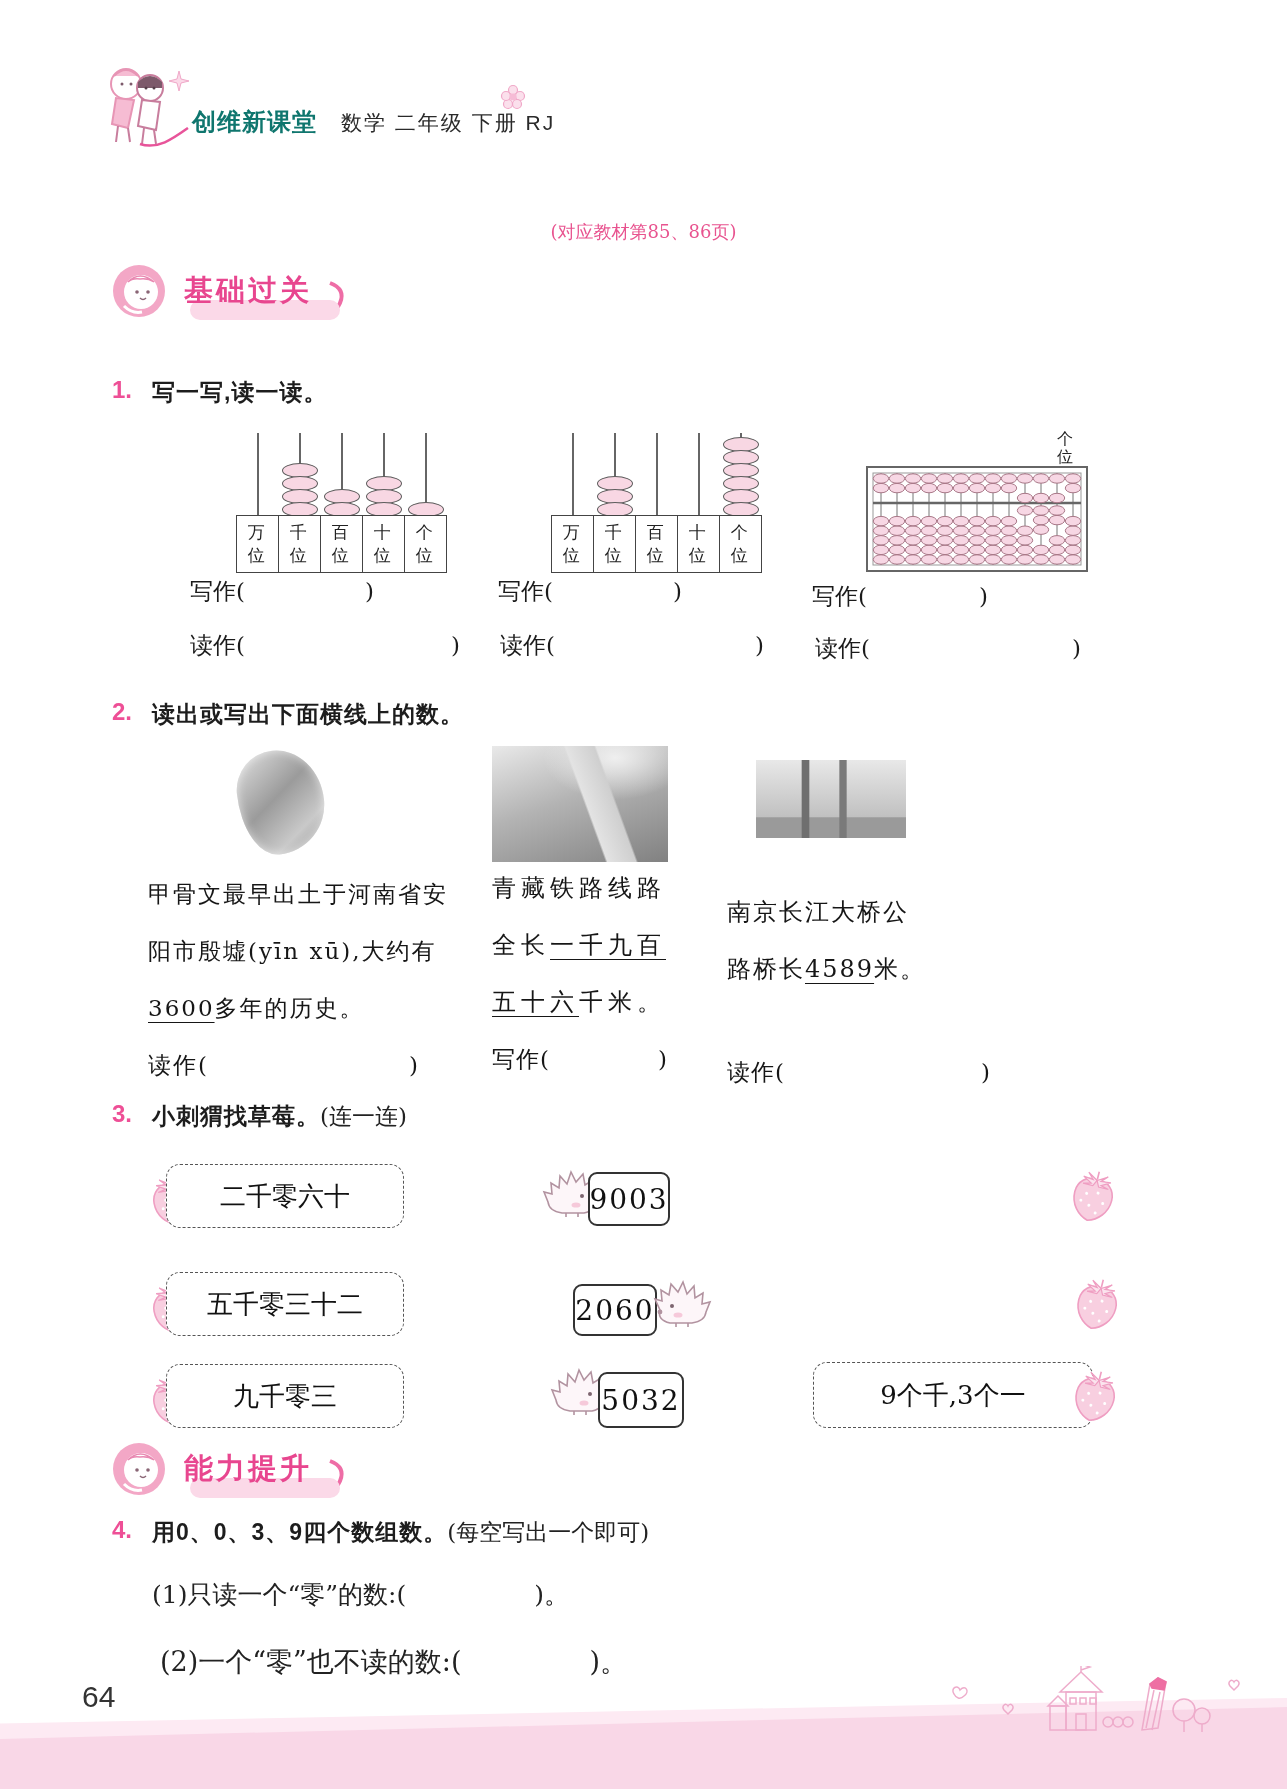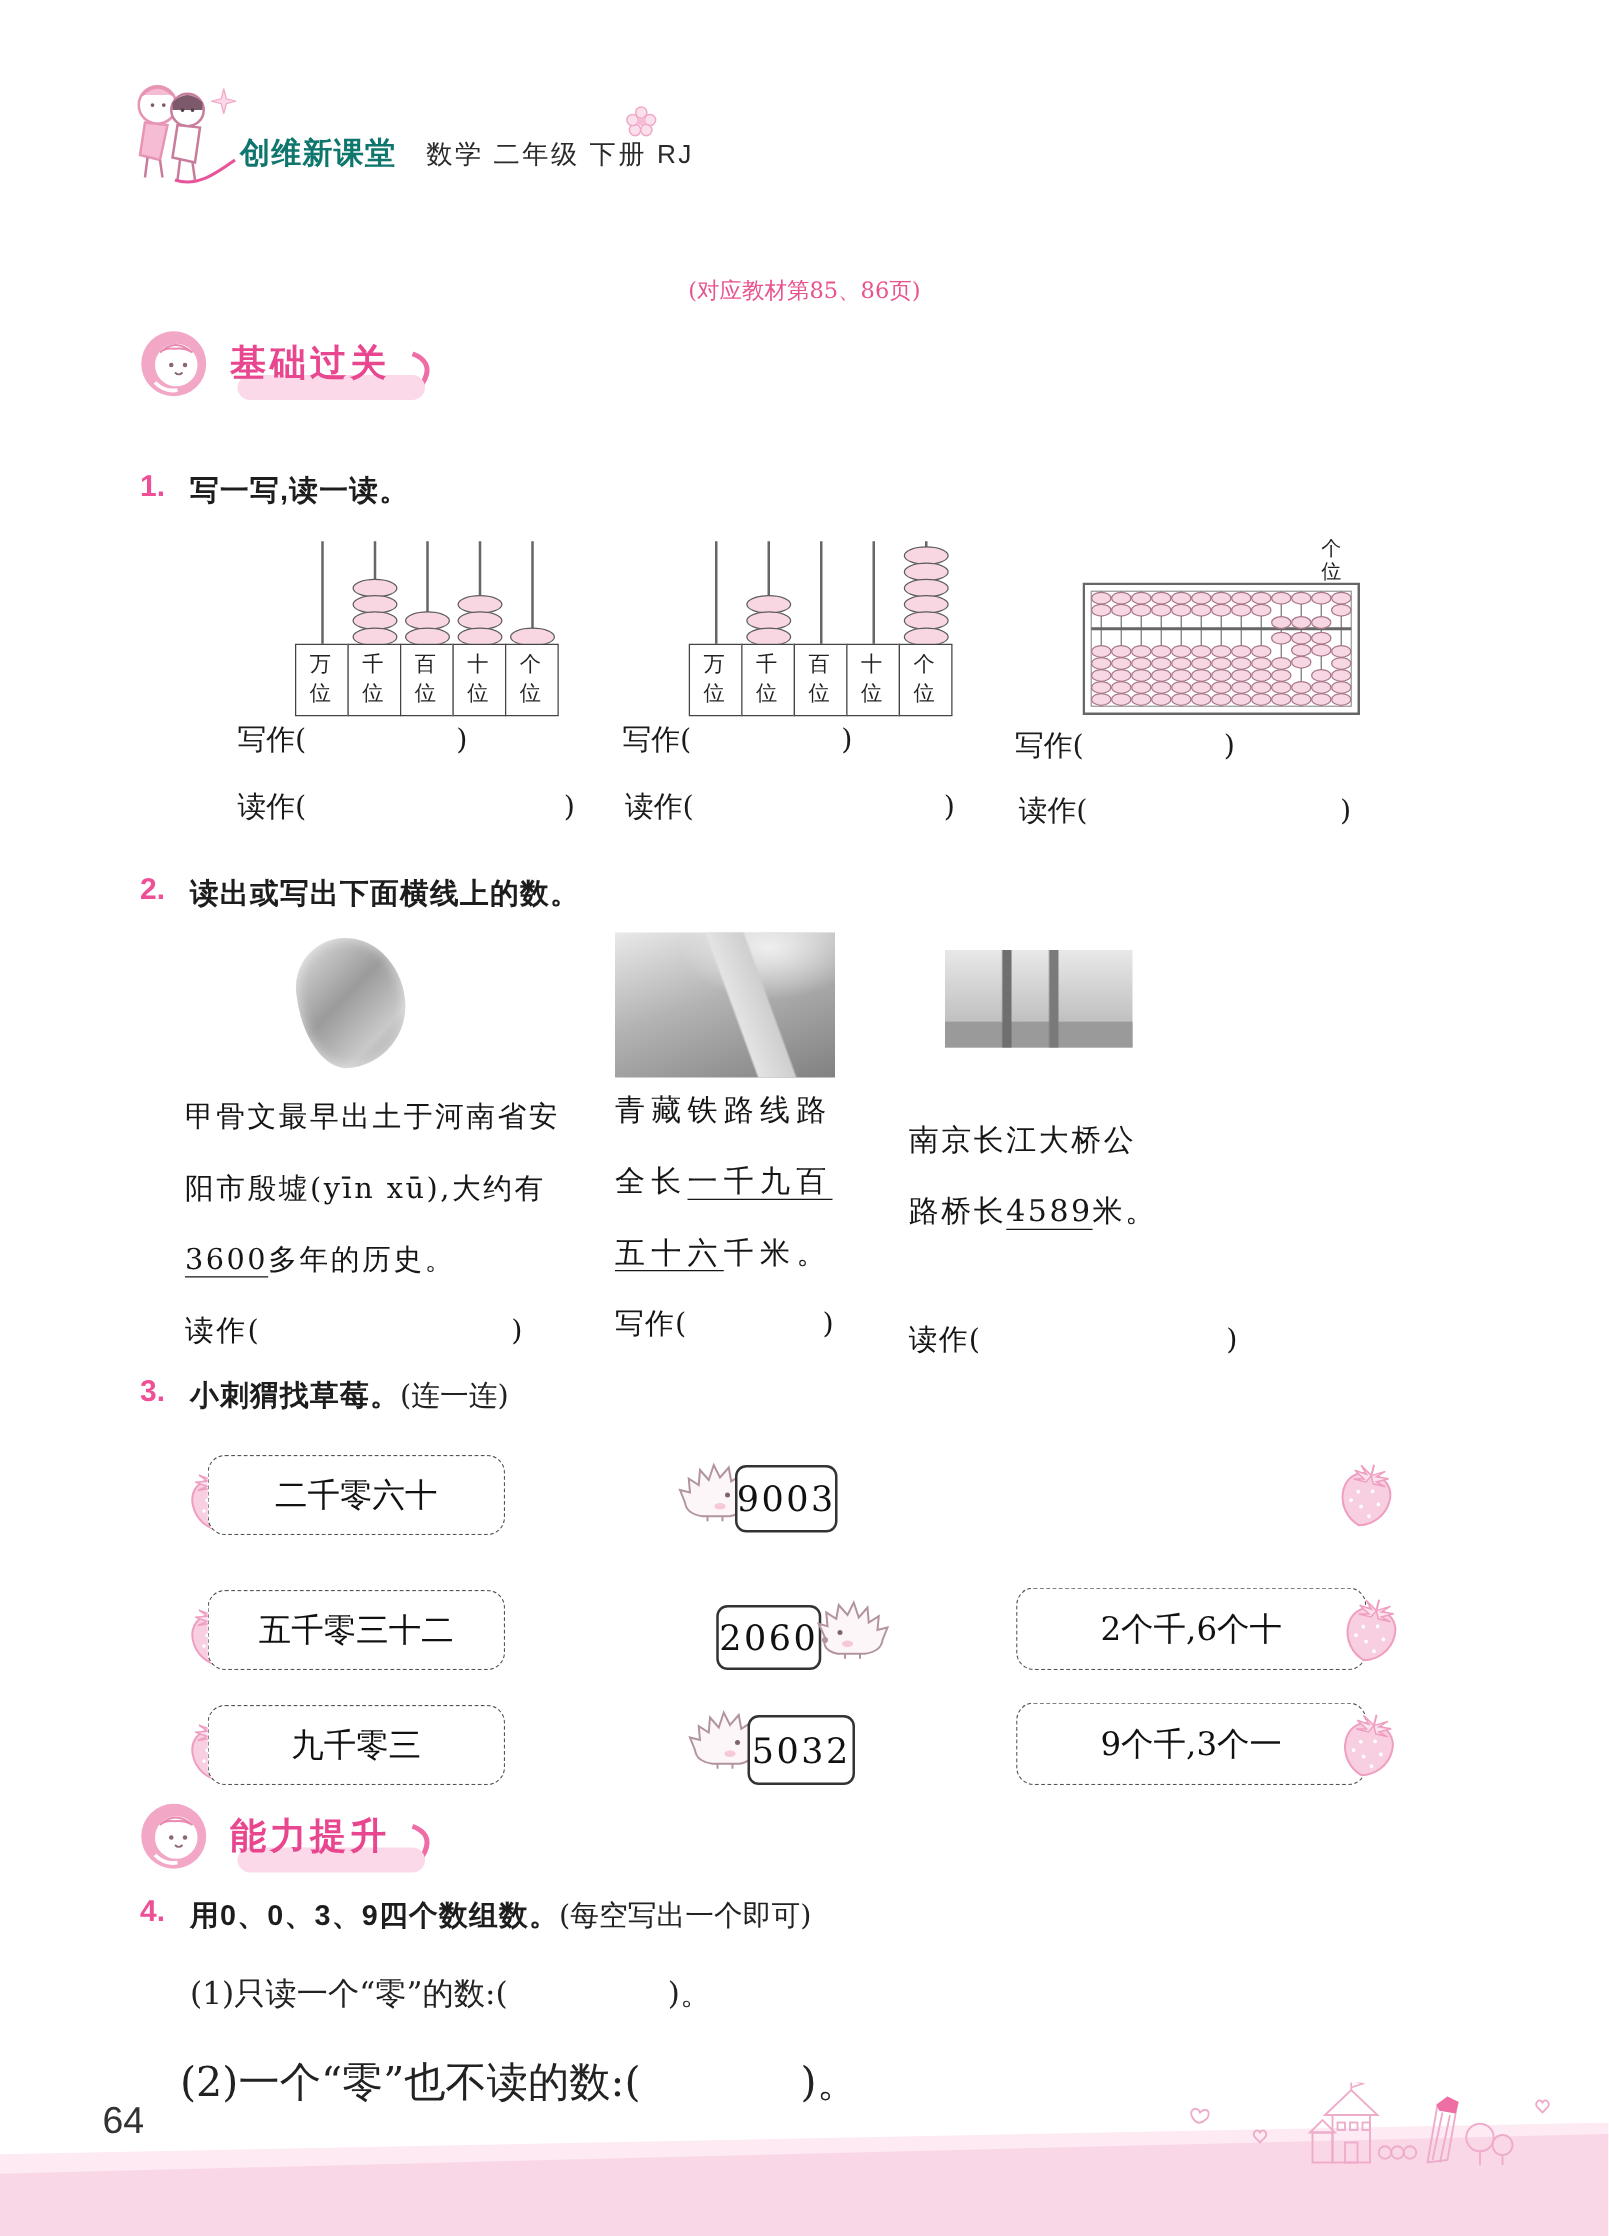--- a/index.html
+++ b/index.html
@@ -436,21 +436,20 @@
     </svg>
 
   <svg class="icon-abs" width="54" height="58" viewBox="0 0 54 58" style="left:146px;top:1280px;transform:rotate(-10deg)">
       <use href="#strawberry"></use>
     </svg>
   <div class="mbox kai" style="left:166px;top:1272px;width:236px;height:62px">五千零三十二</div>
   <div class="nbox kai" style="left:573px;top:1284px;width:80px;height:48px">2060</div>
   <svg class="icon-abs" width="60" height="60" viewBox="0 0 60 60" style="left:652px;top:1270px;transform:scaleX(-1)">
       <use href="#hedgehog"></use>
     </svg>
-  <div class="mbox kai" style="left:813px;top:1270px;width:278px;height:64px">2个千,6个十</div>
   <svg class="icon-abs" width="54" height="58" viewBox="0 0 54 58" style="left:1070px;top:1276px;transform:rotate(14deg)">
       <use href="#strawberry"></use>
     </svg>
 
   <svg class="icon-abs" width="54" height="58" viewBox="0 0 54 58" style="left:146px;top:1372px;transform:rotate(-10deg)">
       <use href="#strawberry"></use>
     </svg>
   <div class="mbox kai" style="left:166px;top:1364px;width:236px;height:62px">九千零三</div>
   <svg class="icon-abs" width="60" height="60" viewBox="0 0 60 60" style="left:550px;top:1358px">
       <use href="#hedgehog"></use>
@@ -477,21 +476,21 @@
     </svg>
   </div>
 
   <div class="abs" style="left:112px;top:1516px"><span class="qnum">4.</span></div>
   <div class="abs" style="left:152px;top:1517px;white-space:nowrap">
     <span class="qstem">用0、0、3、9四个数组数。</span><span class="kai" style="font-size:23px">(每空写出一个即可)</span>
   </div>
   <div class="abs kai" style="left:152px;top:1578px;font-size:25px">
     <span>(1)只读一个“零”的数:(</span><span class="sp" style="width:128px"></span><span>)。</span>
   </div>
-  <div class="abs kai" style="left:144px;top:1644px;font-size:33px">
+  <div class="abs kai" style="left:160px;top:1644px;font-size:27px">
     <span>(2)一个“零”也不读的数:(</span><span class="sp" style="width:128px"></span><span>)。</span>
   </div>
 
   <div class="abs band-light"></div>
   <div class="abs band-main"></div>
 
   <div class="abs" style="left:946px;top:1666px">
     <svg width="300" height="70" viewBox="0 0 300 70" fill="none" stroke="#eeaccb" stroke-width="1.5">
       <path d="M8 28 C4 22 12 18 14 24 C20 18 24 26 18 30 C14 34 10 32 8 28 Z"></path>
       <path d="M58 44 C55 40 60 36 62 40 C64 36 69 40 66 44 L62 48 Z"></path>

